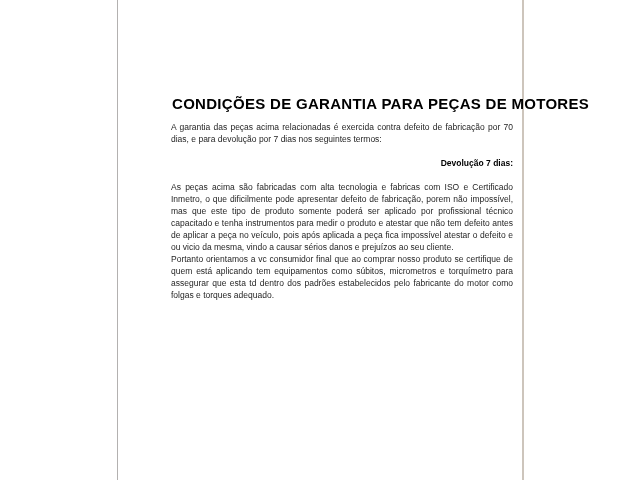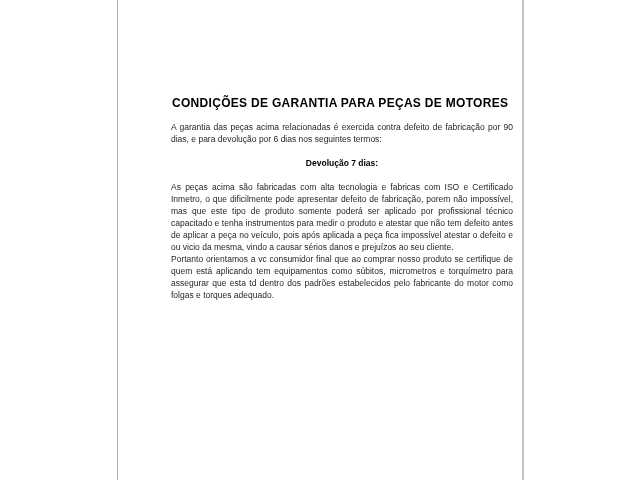--- a/index.html
+++ b/index.html
@@ -26,55 +26,55 @@
     top: 0;
     left: 53px;
     width: 342px;
     padding-top: 97px;
     font-family: "Liberation Sans", "DejaVu Sans", sans-serif;
     font-size: 8.5px;
     line-height: 12px;
     color: #1f1f1f;
   }
   .doc-title {
-    font-size: 12px;
+    font-size: 15px;
     font-weight: bold;
     color: #000000;
     letter-spacing: 0.3px;
     margin: 0 0 11px 1px;
     line-height: 13px;
     white-space: nowrap;
   }
   p {
     margin: 0 0 12px 0;
     text-align: justify;
   }
   p.no-gap {
     margin-bottom: 0;
   }
   .section-heading {
     font-weight: bold;
     color: #000000;
     margin: 0;
-    text-align: center;
+    text-align: right;
   }
   .section-heading.standalone {
     margin-bottom: 12px;
   }
 </style>
 </head>
 <body>
 
 <div class="page">
   <div class="content">
 
     <h1 class="doc-title">CONDIÇÕES DE GARANTIA PARA PEÇAS DE MOTORES</h1>
 
 
-    <p>A garantia das peças acima relacionadas é exercida contra defeito de fabricação por 90 dias, e para devolução por 6 dias nos seguintes termos:</p>
+    <p>A garantia das peças acima relacionadas é exercida contra defeito de fabricação por 70 dias, e para devolução por 7 dias nos seguintes termos:</p>
 
     <div style="margin-bottom:12px;">
       <div class="section-heading">Devolução 7 dias:</div>
     </div>
 
 
     <div style="margin-bottom:4px;">
       <p class="no-gap">As peças acima são fabricadas com alta tecnologia e fabricas com ISO e Certificado Inmetro, o que dificilmente pode apresentar defeito de fabricação, porem não impossível, mas que este tipo de produto somente poderá ser aplicado por profissional técnico capacitado e tenha instrumentos para medir o produto e atestar que não tem defeito antes de aplicar a peça no veículo, pois após aplicada a peça fica impossível atestar o defeito e ou vicio da mesma, vindo a causar sérios danos e prejuízos ao seu cliente.</p>
       <p class="no-gap">Portanto orientamos a vc consumidor final que ao comprar nosso produto se certifique de quem está aplicando tem equipamentos como súbitos, micrometros e torquímetro para assegurar que esta td dentro dos padrões estabelecidos pelo fabricante do motor como folgas e torques adequado.</p>
     </div>

